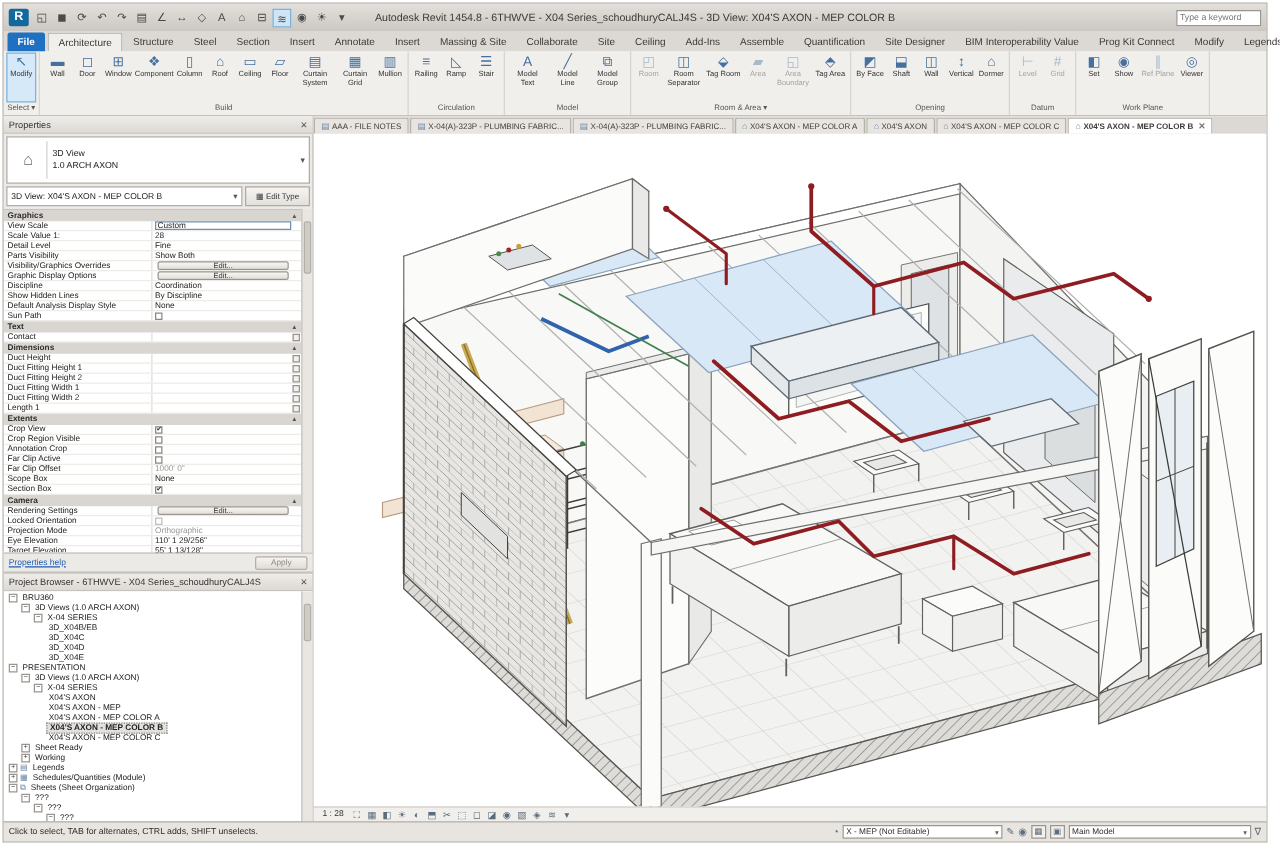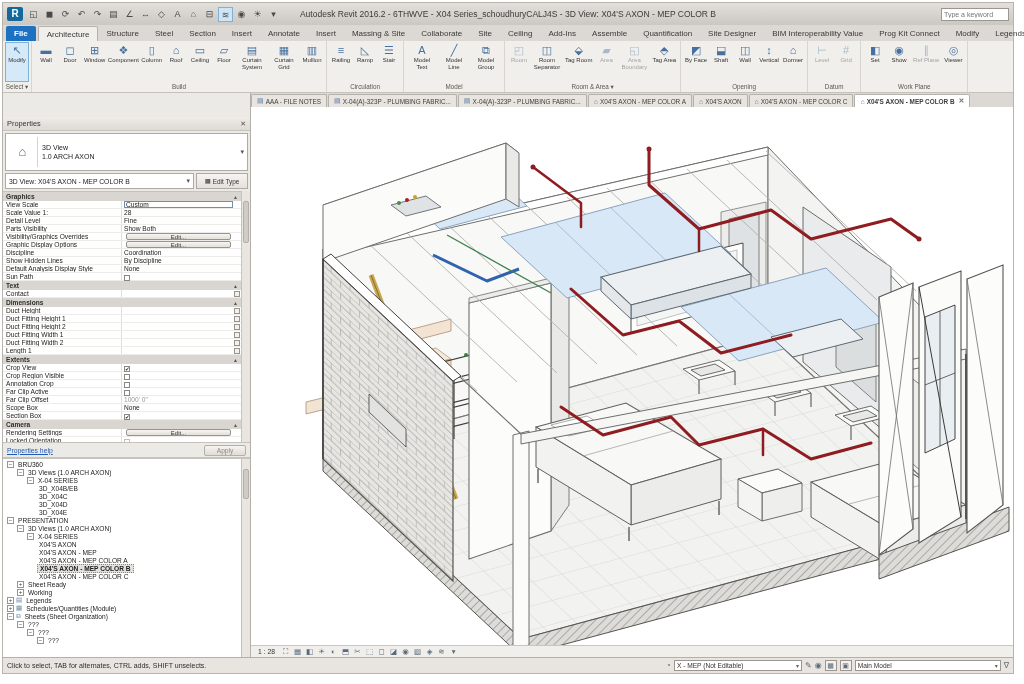--- a/index.html
+++ b/index.html
@@ -29,21 +29,21 @@
   .rtool.active { background:#d5e9f8; border:1px solid #7fb2d8; }
   .rtool.dis { opacity:.42; }
   .ricon { font-size:11px; line-height:14px; height:14px; color:#46719e; }
   .rlabel { font-size:6px; line-height:6.8px; text-align:center; color:#333; }
   .rpanel-label { height:10px; font-size:6.3px; color:#5a5751; text-align:center; line-height:10px; white-space:nowrap; }
 
   
   .main { position:absolute; top:90px; left:0; right:0; bottom:16px; display:flex; }
   .leftcol { width:248px; background:#eceae7; border-right:1px solid #b3afa9; display:flex; flex-direction:column; }
 
-  .phd { height:14px; background:linear-gradient(#efede9,#ddd9d4); border-bottom:1px solid #c6c2bc; font-size:7.4px; color:#333; display:flex; align-items:center; padding:0 4px;margin-top:24px; }
+  .phd { height:14px; background:linear-gradient(#efede9,#ddd9d4); border-bottom:1px solid #c6c2bc; font-size:7.4px; color:#333; display:flex; align-items:center; padding:0 4px; }
   .phd .x { margin-left:auto; font-size:7px; color:#555; }
   .props { height:366px; display:flex; flex-direction:column; border-bottom:2px solid #c6c2bc; }
   .ptype { height:38px; background:#fff; border:1px solid #aeaaa4; margin:2px 2px 0 2px; display:flex; align-items:center; }
   .ptype-img { width:30px; height:30px; border-right:1px solid #d5d2cd; margin-left:2px; text-align:center; line-height:30px; font-size:13px; color:#6b6966; }
   .ptype-txt { padding-left:4px; font-size:7px; color:#222; line-height:9px; }
   .ptype-car { margin-left:auto; margin-right:3px; font-size:7px; color:#555; }
   .psel { height:16px; margin:2px 2px 0 2px; display:flex; gap:2px; }
   .psel-box { flex:1; background:#fff; border:1px solid #aeaaa4; font-size:6.8px; display:flex; align-items:center; padding:0 3px; color:#222; }
   .psel-box .car { margin-left:auto; color:#555; }
   .edittype { width:52px; background:linear-gradient(#f6f4f1,#e4e1dc); border:1px solid #aeaaa4; font-size:6.4px; display:flex; align-items:center; justify-content:center; gap:2px; color:#333; }
@@ -115,21 +115,21 @@
         <span class="qbtn">↔</span>
         <span class="qbtn">◇</span>
         <span class="qbtn">A</span>
         <span class="qbtn">⌂</span>
         <span class="qbtn">⊟</span>
         <span class="qbtn hl">≋</span>
         <span class="qbtn">◉</span>
         <span class="qbtn">☀</span>
         <span class="qbtn">▾</span>
       </div>
-    <div class="tb-title">Autodesk Revit 2016.2 - 6THWVE - X04 Series_schoudhuryCALJ4S - 3D View: X04'S AXON - MEP COLOR B</div>
+    <div class="tb-title">Autodesk Revit 1454.8 - 6THWVE - X04 Series_schoudhuryCALJ4S - 3D View: X04'S AXON - MEP COLOR B</div>
     <input class="tb-search" placeholder="Type a keyword" style="">
   </div>
 
   <div class="tabrow" id="rtabs">
       <div class="rtab file">File</div>
       <div class="rtab active">Architecture</div>
       <div class="rtab">Structure</div>
       <div class="rtab">Steel</div>
       <div class="rtab">Section</div>
       <div class="rtab">Insert</div>
@@ -523,20 +523,24 @@
               <div class="thumb"></div>
             </div>
         </div>
         <div class="pfoot">
           <span class="phelp">Properties help</span>
           <span class="applybtn">Apply</span>
         </div>
       </div>
 
       <div class="pb">
+        <div class="phd">
+          <span>Project Browser - 6THWVE - X04 Series_schoudhuryCALJ4S</span>
+          <span class="x">✕</span>
+        </div>
         <div class="treewrap">
           <div class="tree" id="tree">
               <div class="trow" style="padding-left: 4px;">
                 <span class="texp">−</span>
                 <span class="tlabel">BRU360</span>
               </div>
               <div class="trow" style="padding-left: 14px;">
                 <span class="texp">−</span>
                 <span class="tlabel">3D Views (1.0 ARCH AXON)</span>
               </div>

